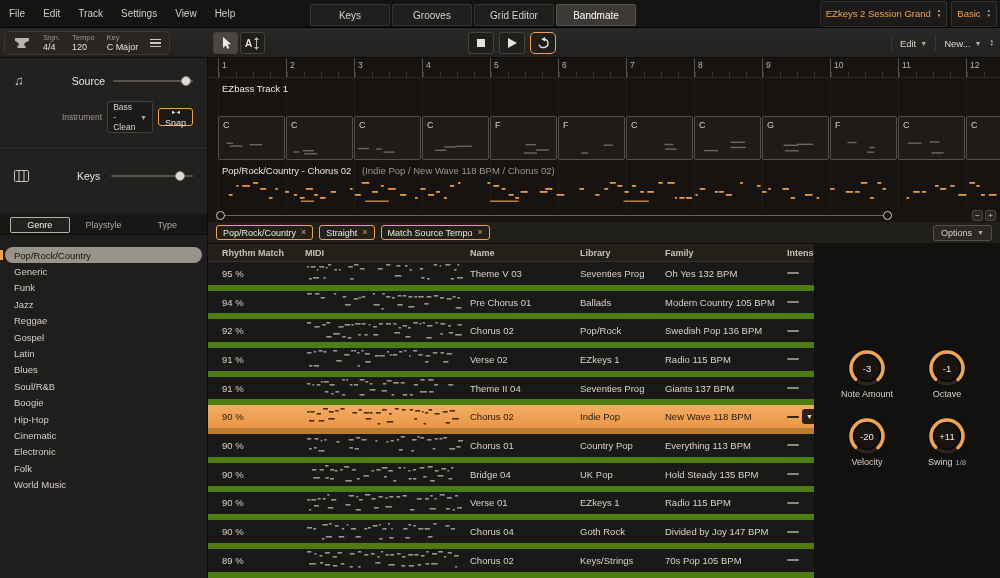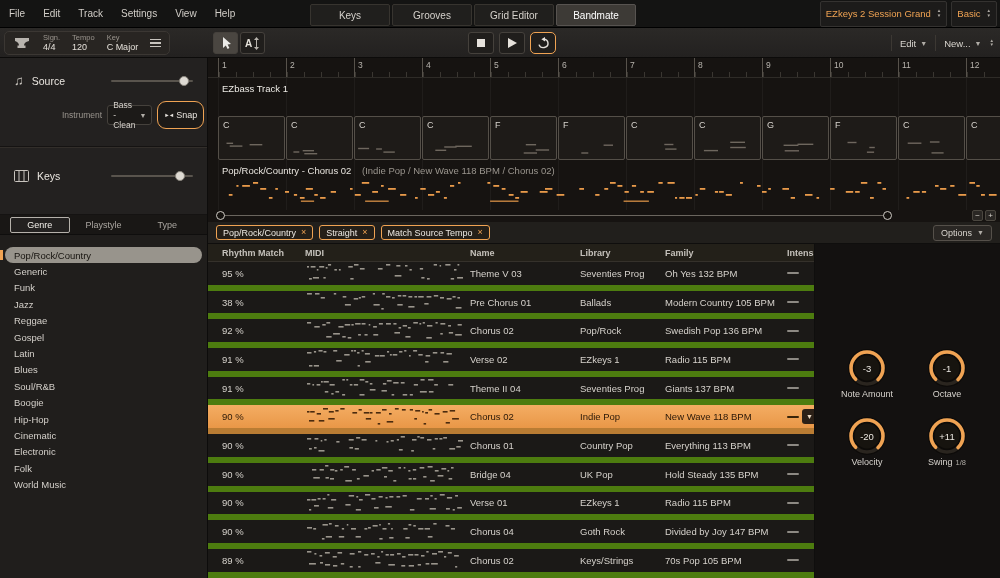--- a/index.html
+++ b/index.html
@@ -47,32 +47,32 @@
   .tb-btn{font-size:9.5px;color:#d8d4ce;display:flex;gap:4px;align-items:center;}
   .caret{font-size:7px;color:#b0aca6;}
 
   
   .sidebar{position:absolute;left:0;top:58px;width:208px;height:520px;background:#232120;
     border-right:1px solid #0d0c0b;}
   .sec-source{position:absolute;left:0;top:0;width:100%;height:89px;border-bottom:1px solid #151312;padding:16px 14px 0;}
   .sec-keys{position:absolute;left:0;top:89px;width:100%;height:68px;border-top:1px solid #322e2a;
     border-bottom:1px solid #151312;padding:22px 14px 0;}
   .sec-row{display:flex;align-items:center;gap:8px;}
-  .sec-title{font-size:10.5px;color:#eae6e0;}
+  .sec-title{font-size:10.5px;color:#eae6e0;margin-left:40px;}
   .note-glyph{font-size:13px;color:#c8c4be;line-height:1;}
   .slider{position:relative;width:82px;height:2px;background:#59544d;border-radius:1px;margin-left:auto;}
   .slider .thumb{position:absolute;top:-4px;width:10px;height:10px;border-radius:50%;
     background:#dedad3;border:1px solid #8a857d;}
   .inst-row{display:flex;align-items:center;gap:5px;margin-top:14px;}
   .inst-label{font-size:8.5px;color:#9a958e;margin-left:48px;}
-  .inst-select{width:80px;height:20px;background:#1c1a18;border:1px solid #45413c;border-radius:3px;
+  .inst-select{width:80px;height:32px;background:#1c1a18;border:1px solid #45413c;border-radius:3px;
     font-size:8.5px;color:#d8d4ce;display:flex;align-items:center;padding:0 5px;gap:4px;}
   .inst-select .caret{margin-left:auto;}
-  .snap-btn{height:28px;border:1.5px solid #f0a353;border-radius:9px;background:#1c1a18;color:#e8e4de;
-    font-size:9px;display:flex;align-items:center;padding:0 6px;gap:3px;}
+  .snap-btn{height:18px;border:1.5px solid #f0a353;border-radius:3px;background:#1c1a18;color:#e8e4de;
+    font-size:9px;display:flex;align-items:center;padding:0 6px;gap:3px;flex-direction:column;}
   .snap-glyph{font-size:5.5px;color:#e8e4de;letter-spacing:-1px;}
   .browser-tabs{position:absolute;left:0;top:157px;width:100%;height:20px;background:#191715;
     border-bottom:1px solid #0f0e0d;display:flex;align-items:center;padding:0 10px;gap:4px;}
   .btab{flex:1;text-align:center;font-size:9px;color:#aaa6a0;padding:2px 0;border:1px solid transparent;border-radius:2px;}
   .btab.active{border-color:#b5b1ab;color:#f2efe9;background:#232120;}
   .genre-list{position:absolute;left:0;top:177px;width:100%;bottom:0;padding-top:12px;background:#201e1c;}
   .genre-item{height:16.4px;display:flex;align-items:center;padding:0 14px;font-size:9.5px;color:#d4d0ca;}
   .genre-item.selected{background:#98948c;border-radius:9px;color:#16130f;margin:0 5px;padding:0 9px;}
   .genre-notch{position:absolute;left:0;top:192px;width:3px;height:10px;background:#f0a353;}
 
@@ -626,21 +626,21 @@
                   <rect x="152.1" y="15.0" width="6.3" height="1.6" fill="#9a958c"></rect>
                 </svg></div>
               <div class="td">Theme V 03</div>
               <div class="td">Seventies Prog</div>
               <div class="td">Oh Yes 132 BPM</div>
               <div class="td intensity">
                 <span class="dash"></span>
               </div>
             </div>
             <div class="trow">
-              <div class="td">38 %</div>
+              <div class="td">94 %</div>
               <div class="td midi"><svg width="158" height="22" viewBox="0 0 158 22">
                   <rect x="2.0" y="2.0" width="4.9" height="1.6" fill="#9a958c"></rect>
                   <rect x="10.0" y="2.0" width="4.5" height="1.6" fill="#9a958c"></rect>
                   <rect x="15.7" y="6.0" width="4.2" height="1.6" fill="#9a958c"></rect>
                   <rect x="28.8" y="2.0" width="2.4" height="1.6" fill="#9a958c"></rect>
                   <rect x="37.7" y="5.0" width="3.6" height="1.6" fill="#9a958c"></rect>
                   <rect x="48.7" y="7.0" width="4.5" height="1.6" fill="#9a958c"></rect>
                   <rect x="53.8" y="6.0" width="2.1" height="1.6" fill="#9a958c"></rect>
                   <rect x="56.7" y="5.0" width="3.5" height="1.6" fill="#9a958c"></rect>
                   <rect x="67.8" y="2.0" width="2.2" height="1.6" fill="#9a958c"></rect>

